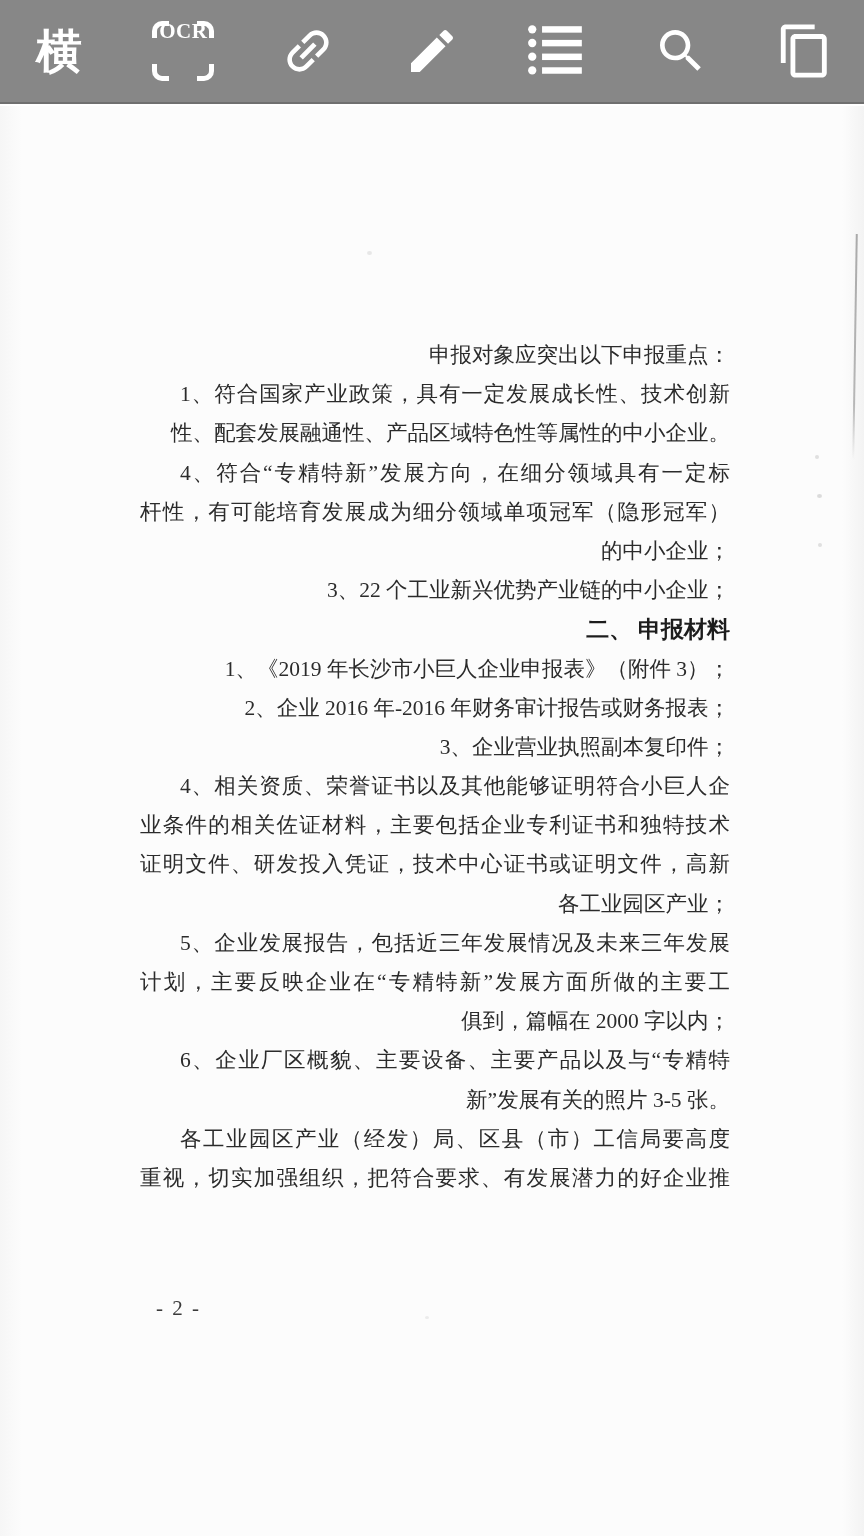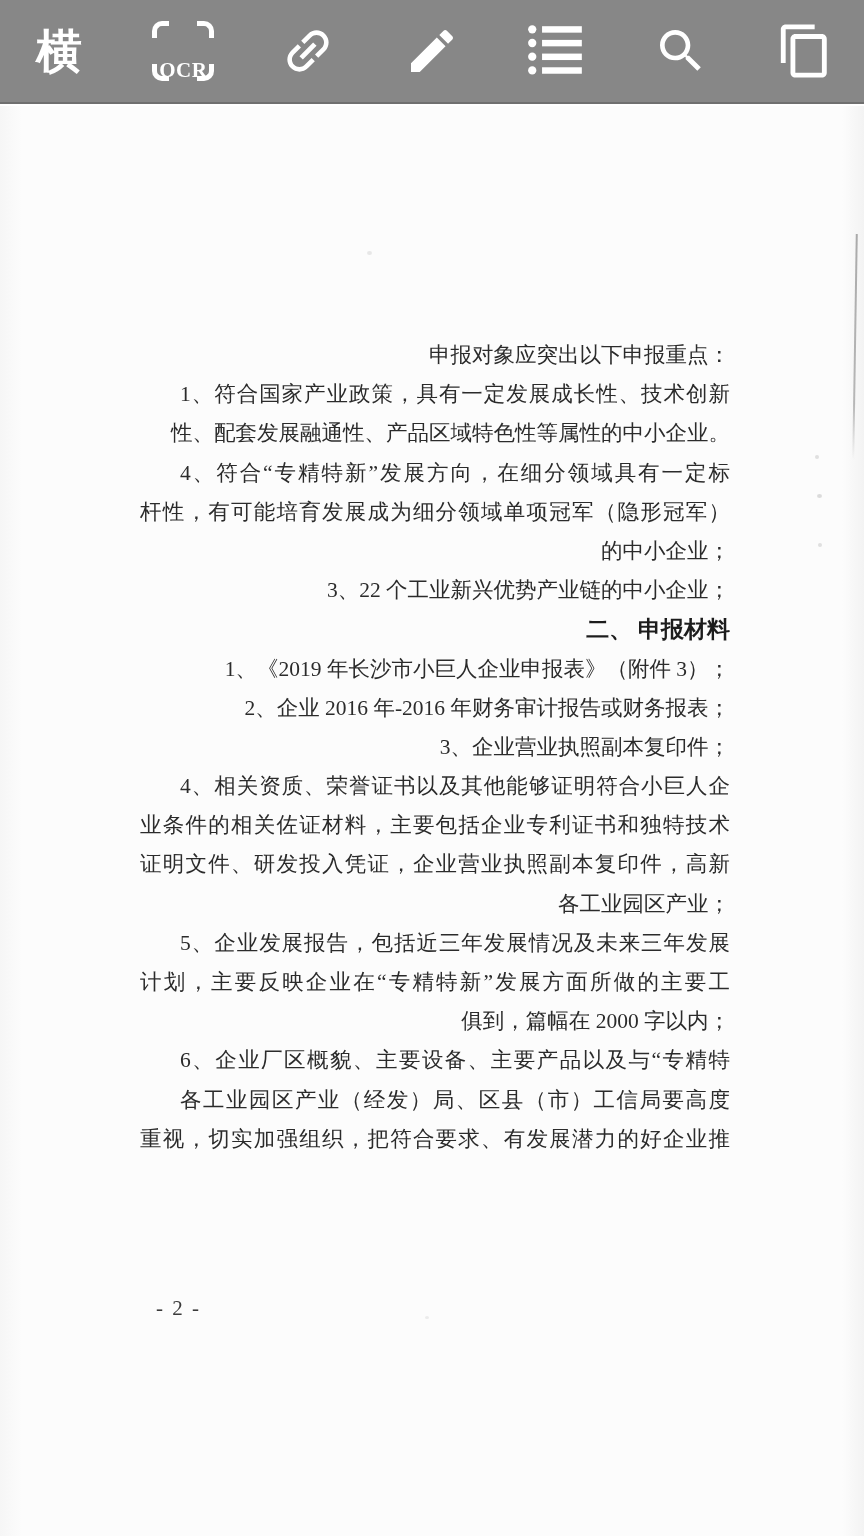--- a/index.html
+++ b/index.html
@@ -28,21 +28,21 @@
     width:66px;height:84px;background:transparent;border:none;
     display:flex;align-items:center;justify-content:center;
     color:var(--toolbar-icon);cursor:pointer;flex:0 0 auto;
   }
   .tb-btn svg{display:block;fill:var(--toolbar-icon);}
   .heng-label{
     font-size:46px;font-weight:700;color:var(--toolbar-icon);
     font-family:"Liberation Sans","DejaVu Sans",sans-serif;line-height:1;
   }
   
-  .ocr-frame{position:relative;width:62px;height:60px;display:flex;align-items:flex-end;justify-content:center;}
+  .ocr-frame{position:relative;width:62px;height:60px;display:flex;align-items:flex-start;justify-content:center;}
   .ocr-frame i{position:absolute;width:17px;height:17px;border:0 solid var(--toolbar-icon);}
   .ocr-frame i.tl{left:0;top:0;border-left-width:5px;border-top-width:5px;border-top-left-radius:10px;}
   .ocr-frame i.tr{right:0;top:0;border-right-width:5px;border-top-width:5px;border-top-right-radius:10px;}
   .ocr-frame i.bl{left:0;bottom:0;border-left-width:5px;border-bottom-width:5px;border-bottom-left-radius:10px;}
   .ocr-frame i.br{right:0;bottom:0;border-right-width:5px;border-bottom-width:5px;border-bottom-right-radius:10px;}
   .ocr-text{
     font-family:"Liberation Serif","DejaVu Serif",serif;font-weight:700;
     font-size:21px;color:var(--toolbar-icon);letter-spacing:0.5px;line-height:1;
   }
   .rot-45{transform:rotate(-45deg);}
@@ -157,26 +157,27 @@
         <div class="line indent justify">4、符合“专精特新”发展方向，在细分领域具有一定标</div>
         <div class="line justify">杆性，有可能培育发展成为细分领域单项冠军（隐形冠军）</div>
         <div class="line">的中小企业；</div>
         <div class="line indent">3、22 个工业新兴优势产业链的中小企业；</div>
         <div class="line heading indent">二、 申报材料</div>
         <div class="line indent">1、《2019 年长沙市小巨人企业申报表》（附件 3）；</div>
         <div class="line indent">2、企业 2016 年-2016 年财务审计报告或财务报表；</div>
         <div class="line indent">3、企业营业执照副本复印件；</div>
         <div class="line indent justify">4、相关资质、荣誉证书以及其他能够证明符合小巨人企</div>
         <div class="line justify">业条件的相关佐证材料，主要包括企业专利证书和独特技术</div>
-        <div class="line justify">证明文件、研发投入凭证，企业营业执照副本复印件，高新</div>
+        <div class="line justify">证明文件、研发投入凭证，技术中心证书或证明文件，高新</div>
         <div class="line">各工业园区产业；</div>
         <div class="line indent justify">5、企业发展报告，包括近三年发展情况及未来三年发展</div>
         <div class="line justify">计划，主要反映企业在“专精特新”发展方面所做的主要工</div>
         <div class="line">俱到，篇幅在 2000 字以内；</div>
         <div class="line indent justify">6、企业厂区概貌、主要设备、主要产品以及与“专精特</div>
+        <div class="line">新”发展有关的照片 3-5 张。</div>
         <div class="line indent justify">各工业园区产业（经发）局、区县（市）工信局要高度</div>
         <div class="line justify">重视，切实加强组织，把符合要求、有发展潜力的好企业推</div>
       </div>
 
     <div class="page-number">- 2 -</div>
   </main>
 
 </div>
 
 </body></html>

